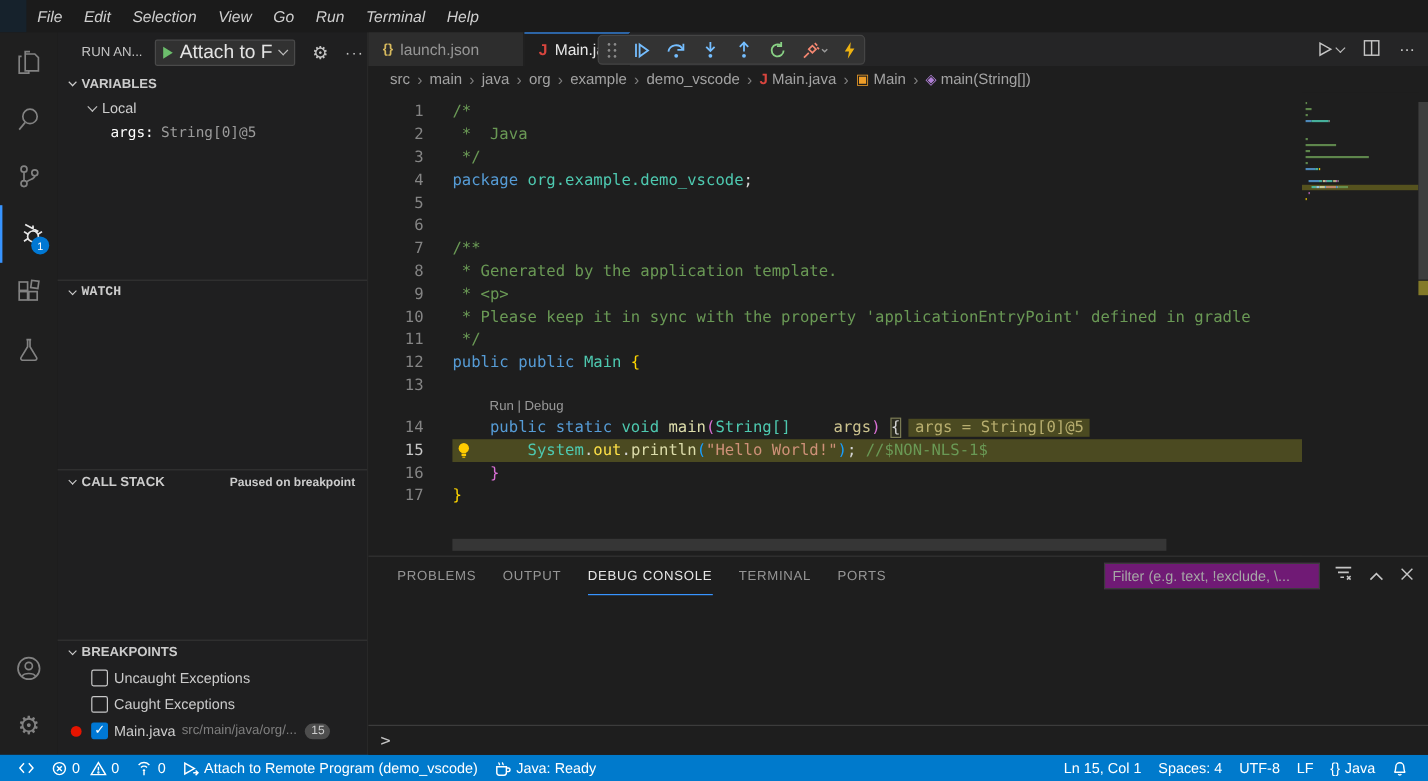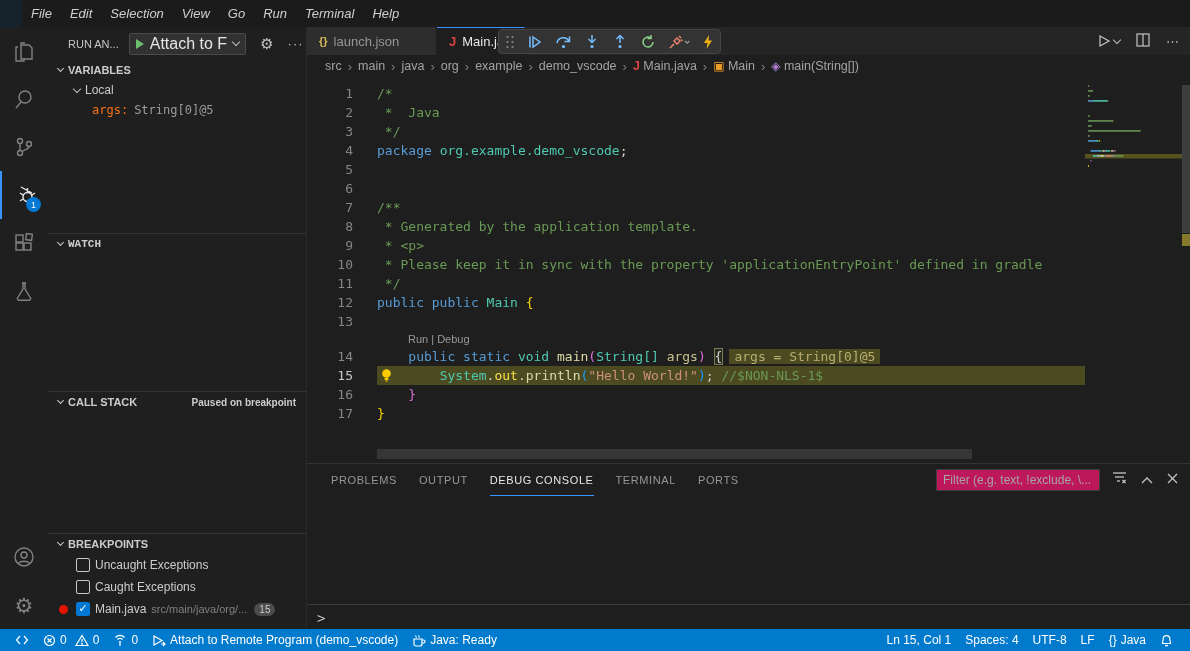--- a/index.html
+++ b/index.html
@@ -37,21 +37,21 @@
   .sb-gear { margin-left:14px; font-size:15px; color:#c5c5c5; }
   .sb-dots { margin-left:14px; color:#c5c5c5; letter-spacing:1px; font-size:13px; }
 
   .section { overflow:hidden; position:relative; }
   .sec-head { height:20px; display:flex; align-items:center; padding:0 10px; gap:5px; font-size:11px; font-weight:bold; color:#cccccc; }
   .sec-head .chev { border-color:#cccccc; width:5px; height:5px; }
   .sec-border { border-top:1px solid #333334; }
   .sec-status { margin-left:auto; font-size:10px; font-weight:bold; color:#cccccc; }
   .subrow { display:flex; align-items:center; padding-left:26px; height:20px; gap:5px; font-size:12px; color:#cccccc; }
   .var-row { padding-left:44px; height:20px; display:flex; align-items:center; font-family:"DejaVu Sans Mono", monospace; font-size:12px; }
-  .var-name { color:#f97316; }
+  .var-name { color:#ffffff; }
   .var-val { color:#9b9b9b; margin-left:6px; }
   .frame-row { display:flex; align-items:baseline; padding-left:30px; height:23px; gap:8px; white-space:nowrap; overflow:hidden; }
   .frame-fn { font-family:"DejaVu Sans Mono", monospace; font-size:12px; color:#d4d4d4; }
   .frame-file { font-size:11px; color:#7f7f7f; }
   .bp-row { display:flex; align-items:center; height:22px; padding-left:28px; gap:5px; position:relative; }
   .bp-dot { position:absolute; left:11px; width:9px; height:9px; border-radius:50%; background:#e51400; }
   .cb { width:14px; height:14px; border:1px solid #c8c8c8; border-radius:2px; background:transparent; flex-shrink:0; position:relative; }
   .cb.checked { background:#0078d4; border-color:#0078d4; }
   .cb.checked::after { content:"✓"; position:absolute; left:1.5px; top:-1px; color:#fff; font-size:11px; }
   .bp-label { color:#cccccc; font-size:12px; }
@@ -82,37 +82,37 @@
   .code-scroll { position:absolute; left:0; top:7px; right:105px; }
   .code-row { display:flex; height:19px; line-height:19px; font-family:"DejaVu Sans Mono", monospace; font-size:13px; }
   .ln { width:46px; text-align:right; color:#858585; flex-shrink:0; user-select:none; }
   .ln.cur { color:#c6c6c6; }
   .gut { width:24px; position:relative; flex-shrink:0; }
   .line-content { flex:1; white-space:pre; overflow:hidden; position:relative; color:#d4d4d4; }
   .code-row.debug .line-content { background:#4b4a21; }
   .codelens-row { height:16px; line-height:16px; padding-left:101px; font-size:11px; color:#999999; font-family:"Liberation Sans", sans-serif; }
   .tok-cm { color:#6a9955; } .tok-kw { color:#569cd6; } .tok-ty { color:#4ec9b0; }
   .tok-fn { color:#dcdcaa; } .tok-st { color:#ce9178; } .tok-pl { color:#d4d4d4; }
-  .tok-pr { color:#cbc28e; } .tok-b1 { color:#ffd700; } .tok-b2 { color:#da70d6; }
+  .tok-pr { color:#cbc28e;margin-left:28px; } .tok-b1 { color:#ffd700; } .tok-b2 { color:#da70d6; }
   .tok-b3 { color:#179fff; } .tok-lb { color:#fde047; }
   .tok-bx { color:#d4d4d4; border:1px solid #7a7a55; background:#4b4a2144; }
   .hint-chip { background:#4b4a21; color:#b8ae6f; padding:0 5px; margin-left:6px; font-size:13px; }
   .bulb { position:absolute; left:3px; top:2px; }
   .hscroll { position:absolute; left:70px; top:372px; width:595px; height:10px; background:#424242aa; }
   .minimap { position:absolute; right:8px; top:0; width:97px; height:386px; background:#1e1e1e; }
   .ov-strip { position:absolute; right:0; top:0; width:8px; height:386px; }
   .ov-thumb { position:absolute; right:0; top:8px; width:8px; height:148px; background:#6e6e6e66; }
   .ov-marker { position:absolute; right:0; top:157px; width:8px; height:12px; background:#847a29; }
 
   
   .panel { flex:1; border-top:1px solid #333334; position:relative; background:#1e1e1e; min-height:0; }
   .panel-tabs { height:32px; display:flex; align-items:center; padding-left:24px; gap:22px; }
   .ptab { font-size:11px; letter-spacing:0.6px; color:#969696; height:32px; display:flex; align-items:center; }
   .ptab.active { color:#e7e7e7; border-bottom:1px solid #3794ff; }
-  .filter-box { position:absolute; right:90px; top:5px; width:164px; height:22px; background:#be185d; border:1px solid #3c3c3c;
+  .filter-box { position:absolute; right:90px; top:5px; width:180px; height:22px; background:#701a75; border:1px solid #3c3c3c;
                 color:#c8c8c8; font-size:12px; padding:0 6px; font-family:"Liberation Sans", sans-serif; }
   .filter-box::placeholder { color:#a6a6a6; }
   .panel-icons { position:absolute; right:12px; top:7px; display:flex; gap:14px; align-items:center; color:#c5c5c5; }
   .console-input { position:absolute; left:0; right:0; top:140px; height:26px; border-top:1px solid #3c3c3c; display:flex; align-items:center; padding-left:10px; }
   .prompt { color:#c5c5c5; font-size:14px; font-family:"DejaVu Sans Mono", monospace; }
 
   
   .statusbar { height:22px; background:#007acc; display:flex; align-items:center; color:#ffffff; font-size:12px; padding:0 10px 0 8px; flex-shrink:0; }
   .sb-item { display:flex; align-items:center; gap:4px; padding:0 7px; height:22px; white-space:nowrap; }
   .sb-item svg { stroke:#ffffff; fill:none; stroke-width:1.2; }

